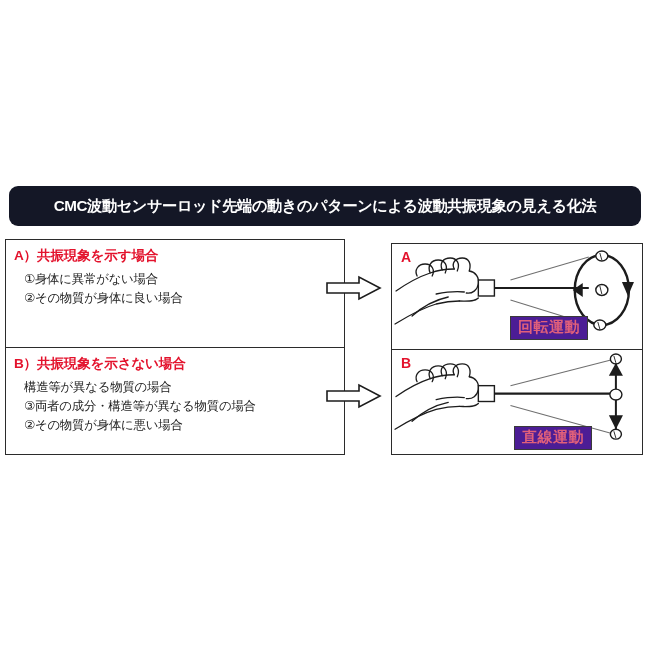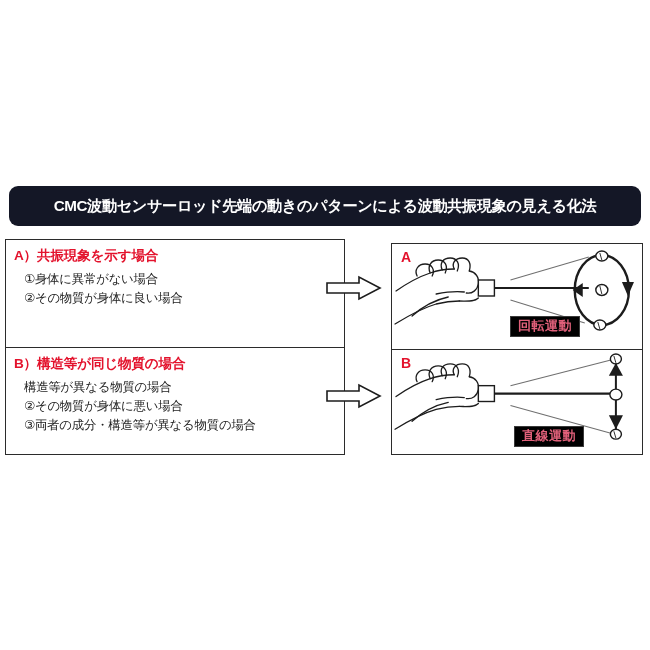--- a/index.html
+++ b/index.html
@@ -130,23 +130,23 @@
   .panel-svg {
     position: absolute;
     left: 0;
     top: 0;
     width: 100%;
     height: 100%;
   }
   .motion-label {
     position: absolute;
     border: 1.4px solid #3a3a3a;
-    background: #000000;
+    background: #4c1d95;
     color: #e1607a;
-    font-size: 13px;
+    font-size: 15px;
     font-weight: bold;
     padding: 2px 7px 3px 7px;
     letter-spacing: 0.5px;
     white-space: nowrap;
     z-index: 4;
     line-height: 1.1;
   }
   .motion-label.a { left: 118px; top: 72px; }
   .motion-label.b { left: 122px; top: 76px; font-family: Liberation Serif, serif; }
 
@@ -169,26 +169,26 @@
         <span class="case-letter">A）</span><span>共振現象を示す場合</span>
       </div>
       <ul class="case-list">
         <li>①身体に異常がない場合</li>
         <li>②その物質が身体に良い場合</li>
       </ul>
     </div>
 
     <div class="case-box second">
       <div class="case-heading">
-        <span class="case-letter">B）</span><span>構造等が同じ物質の場合</span>
+        <span class="case-letter">B）</span><span>共振現象を示さない場合</span>
       </div>
       <ul class="case-list">
         <li>構造等が異なる物質の場合</li>
+        <li>③両者の成分・構造等が異なる物質の場合</li>
         <li>②その物質が身体に悪い場合</li>
-        <li>③両者の成分・構造等が異なる物質の場合</li>
       </ul>
     </div>
 
   </div>
 
   <svg class="connector a" viewBox="0 0 56 26">
     <path d="M1,8 L33,8 L33,2 L54,13 L33,24 L33,18 L1,18 Z" fill="#ffffff" stroke="#1c1c1c" stroke-width="1.6" stroke-linejoin="miter"></path>
   </svg>
   <svg class="connector b" viewBox="0 0 56 26">
     <path d="M1,8 L33,8 L33,2 L54,13 L33,24 L33,18 L1,18 Z" fill="#ffffff" stroke="#1c1c1c" stroke-width="1.6" stroke-linejoin="miter"></path>

